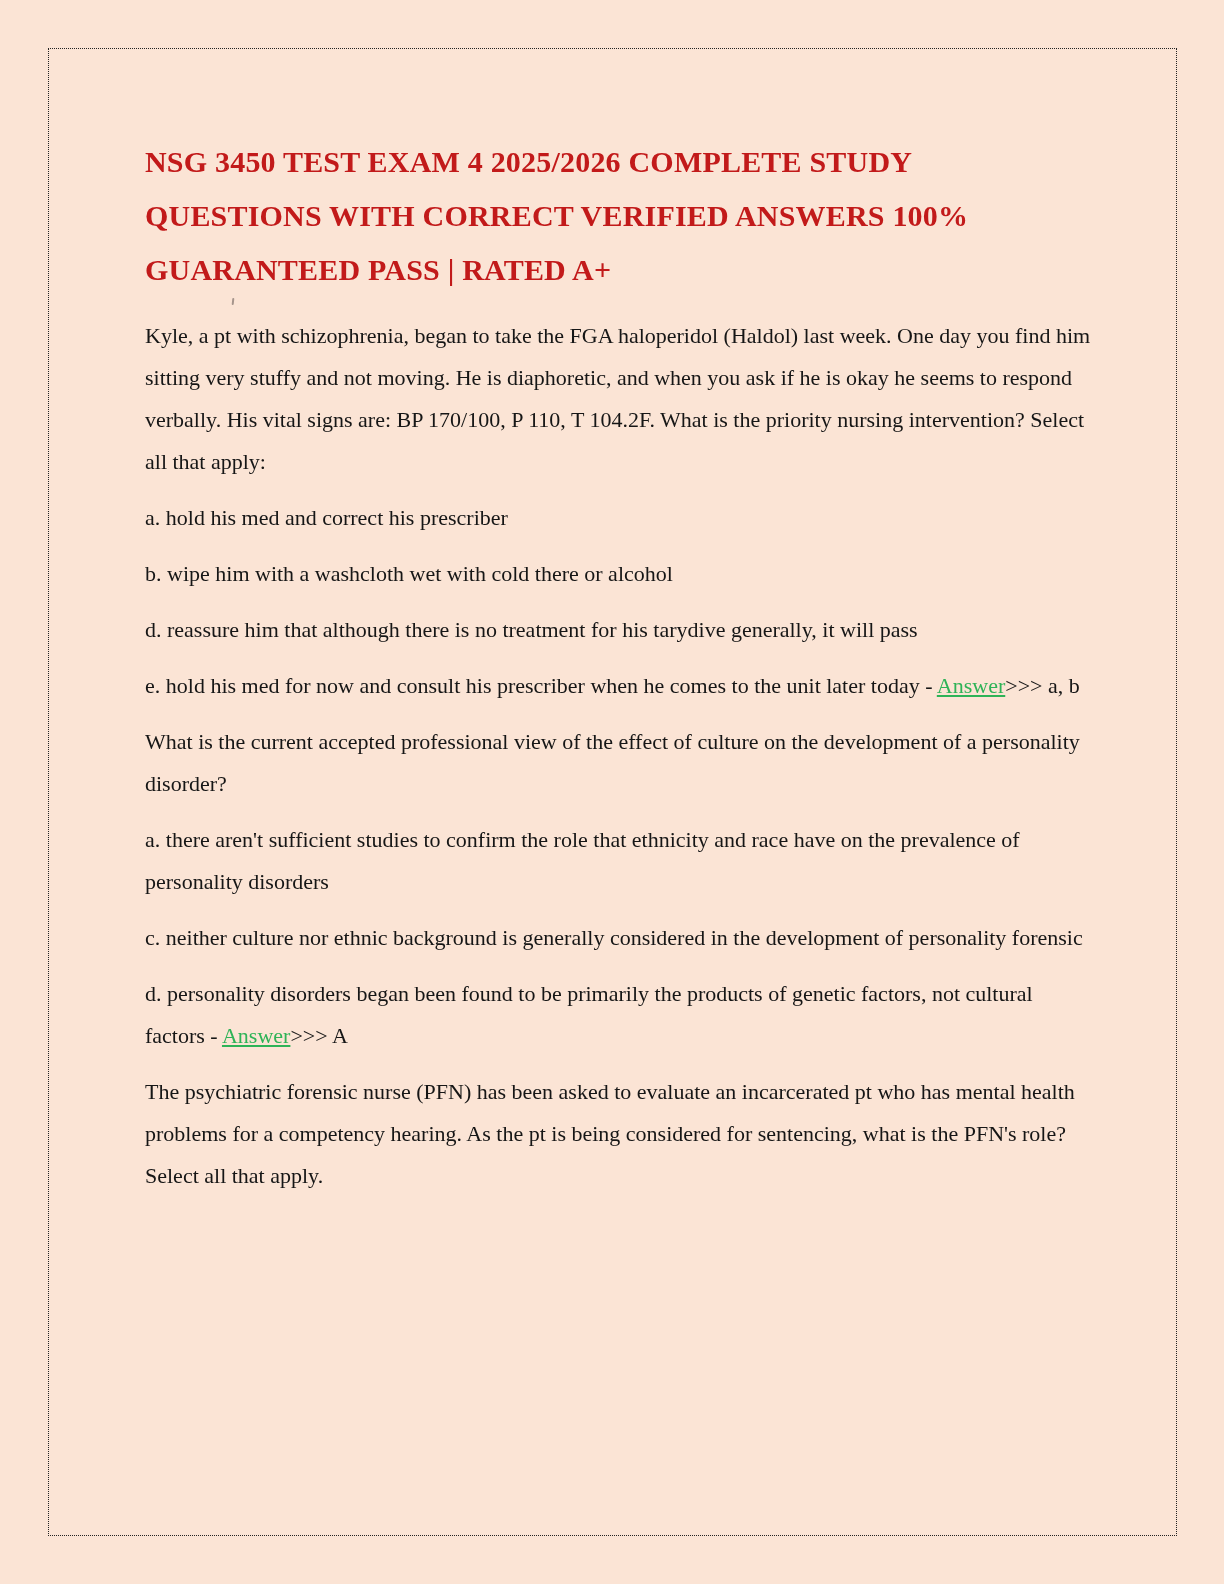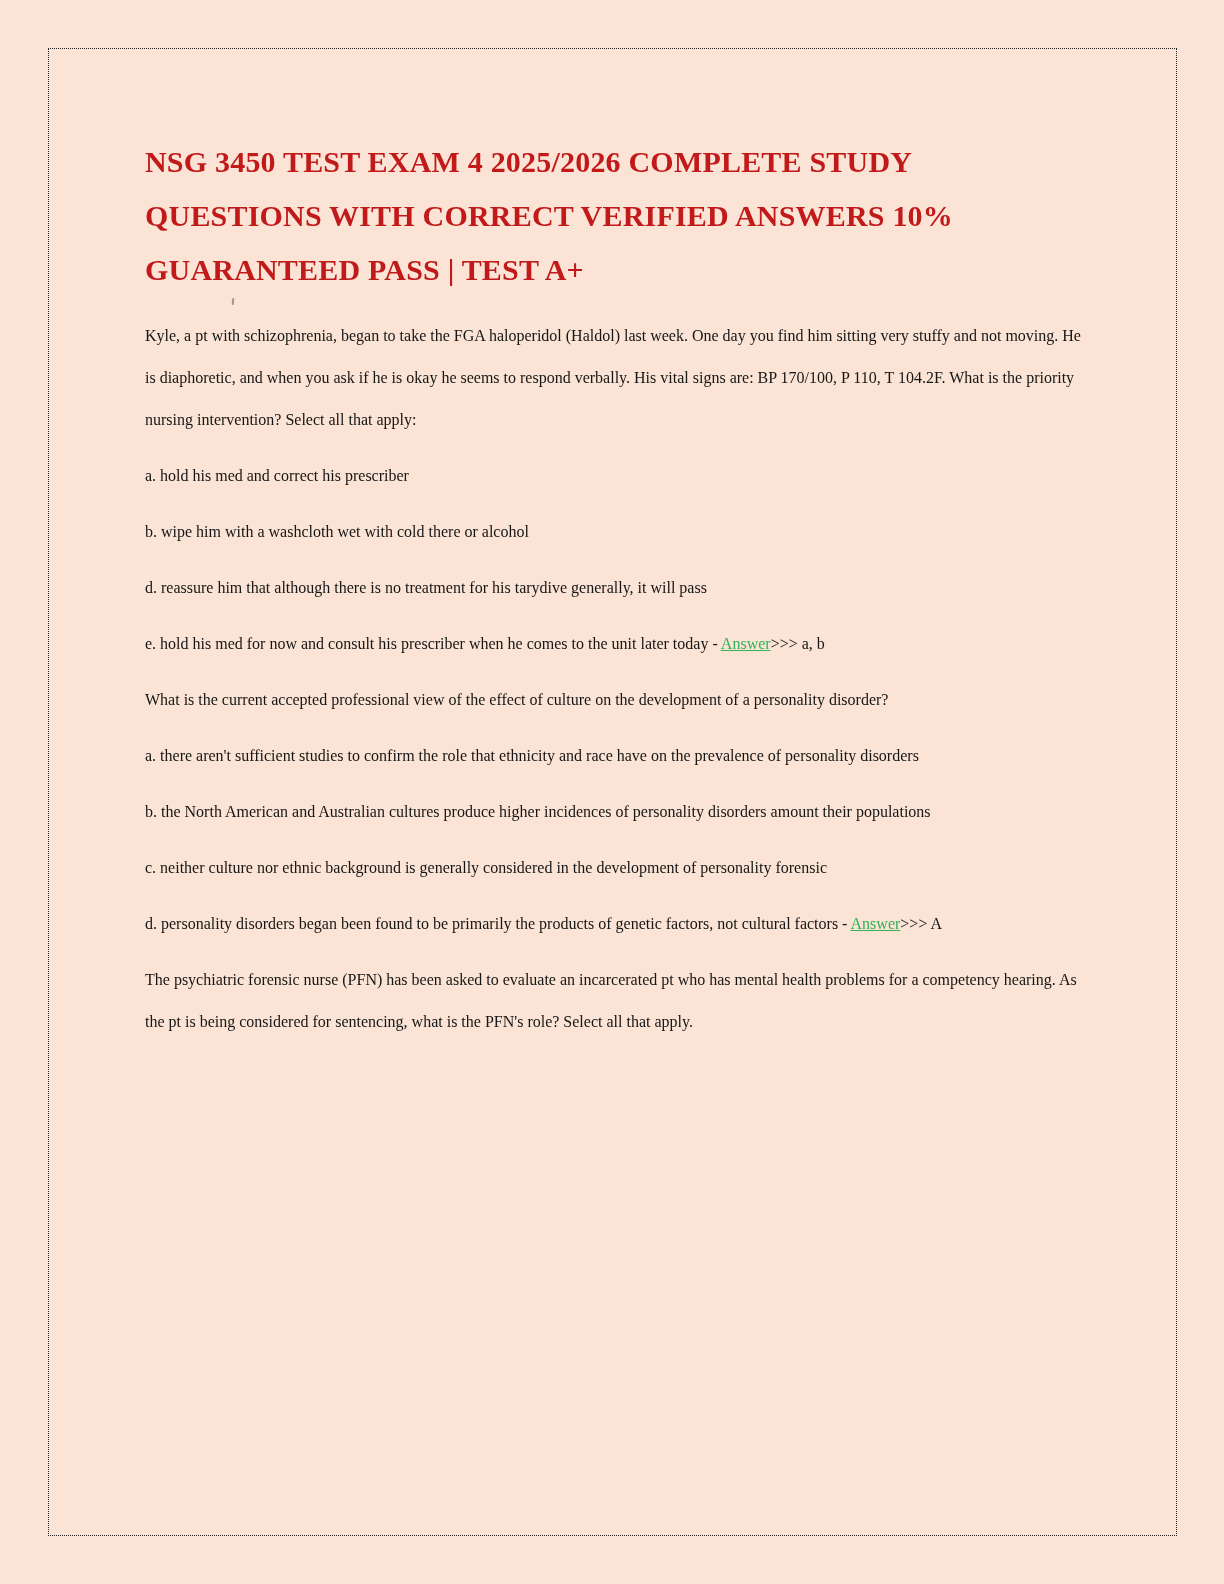--- a/index.html
+++ b/index.html
@@ -29,21 +29,21 @@
     margin: 0 0 18px 0;
     font-size: 30px;
     line-height: 54px;
     font-weight: bold;
     color: var(--title-color, #c21a1a);
     letter-spacing: 0.2px;
   }
   .title-line { display: block; }
   .doc-body p {
     margin: 0 0 14px 0;
-    font-size: 16px;
+    font-size: 22px;
     line-height: 42px;
     color: var(--body-color, #161616);
     max-width: 950px;
   }
   .answer {
     color: var(--answer-color, #2eb357);
     text-decoration: underline;
   }
   .stray-mark {
     position: absolute;
@@ -57,30 +57,29 @@
   }
 </style>
 </head>
 <body>
 
 <div class="page">
   <span class="stray-mark"></span>
   <div class="frame">
     <h1 class="doc-title">
       <span class="title-line">NSG 3450 TEST EXAM 4 2025/2026 COMPLETE STUDY</span>
-      <span class="title-line">QUESTIONS WITH CORRECT VERIFIED ANSWERS 10%</span>
-      <span class="title-line">GUARANTEED PASS | TEST A+</span>
+      <span class="title-line">QUESTIONS WITH CORRECT VERIFIED ANSWERS 100%</span>
+      <span class="title-line">GUARANTEED PASS | RATED A+</span>
     </h1>
     <div class="doc-body">
         <p><span>Kyle, a pt with schizophrenia, began to take the FGA haloperidol (Haldol) last week. One day you find him sitting very stuffy and not moving. He is diaphoretic, and when you ask if he is okay he seems to respond verbally. His vital signs are: BP 170/100, P 110, T 104.2F. What is the priority nursing intervention? Select all that apply:</span></p>
         <p><span>a. hold his med and correct his prescriber</span></p>
         <p><span>b. wipe him with a washcloth wet with cold there or alcohol</span></p>
         <p><span>d. reassure him that although there is no treatment for his tarydive generally, it will pass</span></p>
         <p><span>e. hold his med for now and consult his prescriber when he comes to the unit later today - </span><span class="answer">Answer</span><span>&gt;&gt;&gt; a, b</span></p>
         <p><span>What is the current accepted professional view of the effect of culture on the development of a personality disorder?</span></p>
         <p><span>a. there aren't sufficient studies to confirm the role that ethnicity and race have on the prevalence of personality disorders</span></p>
-        <p><span>b. the North American and Australian cultures produce higher incidences of personality disorders amount their populations</span></p>
         <p><span>c. neither culture nor ethnic background is generally considered in the development of personality forensic</span></p>
         <p><span>d. personality disorders began been found to be primarily the products of genetic factors, not cultural factors - </span><span class="answer">Answer</span><span>&gt;&gt;&gt; A</span></p>
         <p><span>The psychiatric forensic nurse (PFN) has been asked to evaluate an incarcerated pt who has mental health problems for a competency hearing. As the pt is being considered for sentencing, what is the PFN's role? Select all that apply.</span></p>
       </div>
   </div>
 </div>
 
 </body></html>

